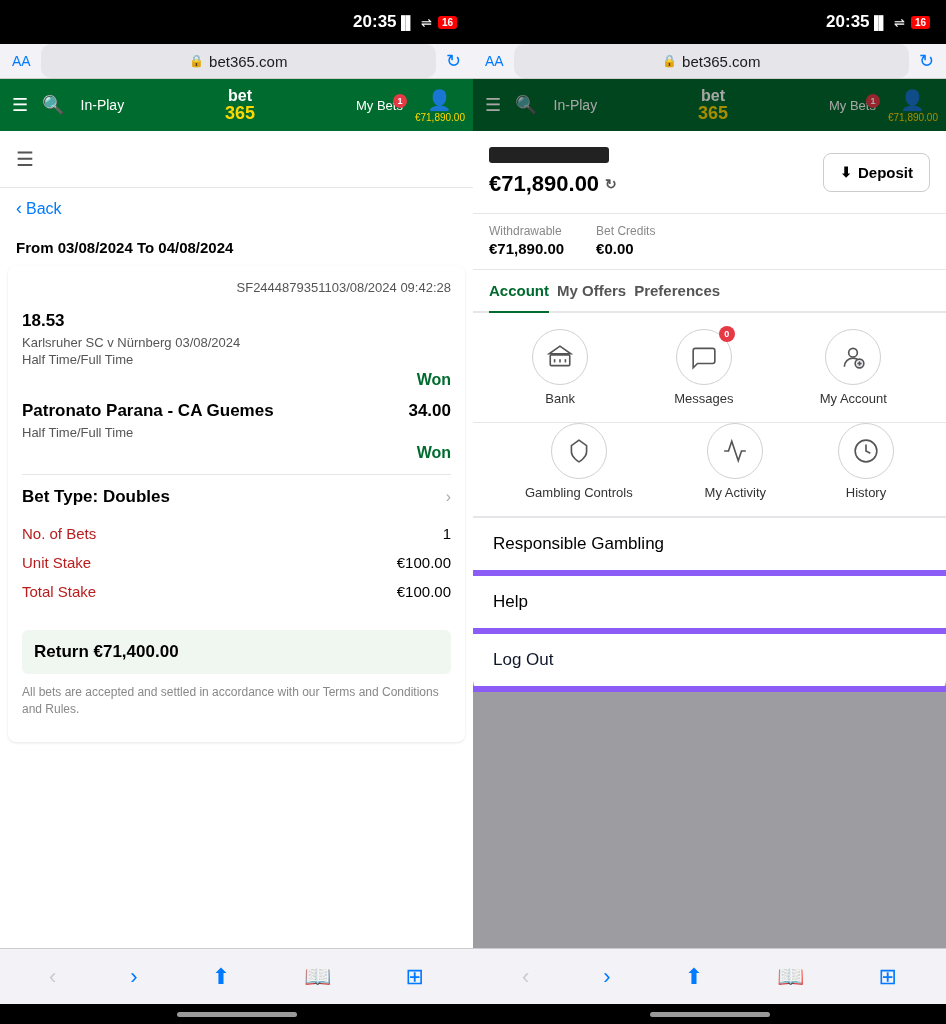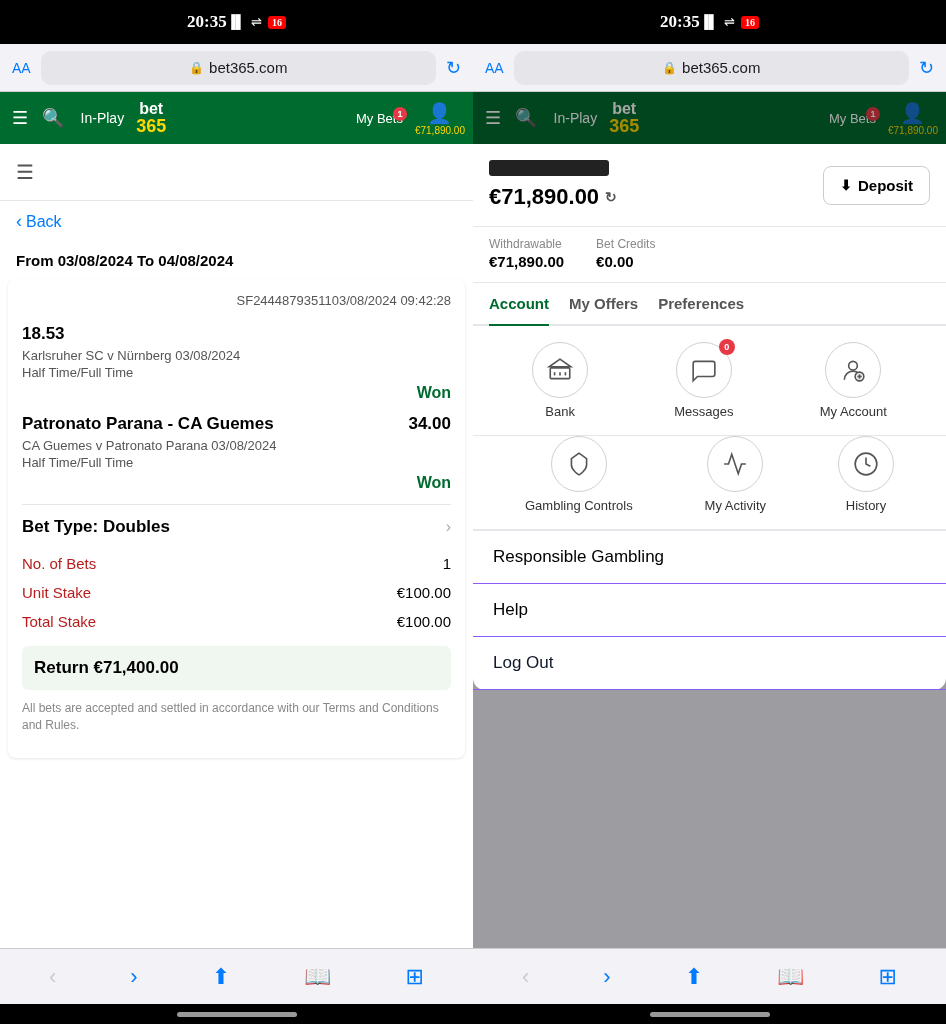--- a/index.html
+++ b/index.html
@@ -17,23 +17,22 @@
     
     .status-bar {
       display: flex;
       background: #000;
       height: 44px;
     }
     .status-bar-half {
       width: 50%;
       display: flex;
       align-items: center;
-      justify-content: center;
+      justify-content: flex-end;
       padding: 0 16px;
-      font-family: Liberation Serif, serif;
     }
     .status-time {
       font-size: 17px;
       font-weight: 600;
       color: #fff;
     }
     .status-icons {
       display: flex;
       align-items: center;
       gap: 6px;
@@ -46,21 +45,21 @@
       font-size: 10px;
       border-radius: 3px;
       padding: 1px 4px;
       font-weight: 700;
     }
 
     
     .address-bar-row {
       display: flex;
       background: #f2f2f7;
-      height: 48px;
+      height: 35px;
     }
     .address-bar-half {
       width: 50%;
       display: flex;
       align-items: center;
       padding: 8px 12px;
       gap: 10px;
       border-bottom: 1px solid #ccc;
     }
     .aa-text {
@@ -139,20 +138,21 @@
     }
     .nav-inplay {
       color: #fff;
       font-size: 14px;
       padding: 4px 6px;
     }
     .nav-logo {
       flex: 1;
       display: flex;
       align-items: center;
+      justify-content: center;
     }
     .logo-box {
       display: flex;
       flex-direction: column;
       align-items: center;
     }
     .logo-bet {
       color: #fff;
       font-size: 16px;
       font-weight: 700;
@@ -330,21 +330,21 @@
     }
     .bet-detail-value {
       font-size: 15px;
       color: #000;
     }
 
     .bet-return-row {
       background: #f0f7f0;
       border-radius: 6px;
       padding: 12px;
-      margin-top: 10px;
+      margin-top: 24px;
     }
     .bet-return-text {
       font-size: 17px;
       font-weight: 700;
       color: #000;
     }
 
     .bet-disclaimer {
       font-size: 12px;
       color: #888;
@@ -434,21 +434,21 @@
     .balance-detail-value {
       font-size: 15px;
       font-weight: 600;
       color: #000;
     }
 
     .account-tabs {
       display: flex;
       padding: 0 16px;
       border-bottom: 2px solid #e5e5ea;
-      gap: 20px;
+      gap: 8px;
     }
     .account-tab {
       padding: 12px 0;
       font-size: 15px;
       font-weight: 600;
       color: #555;
       border-bottom: 2px solid transparent;
       margin-bottom: -2px;
     }
     .account-tab.active {
@@ -502,21 +502,21 @@
       font-weight: 700;
     }
 
     .account-menu-items {
       border-top: 1px solid #e5e5ea;
     }
     .account-menu-item {
       padding: 16px 20px;
       font-size: 17px;
       color: #000;
-      border-bottom: 1px solid #8b5cf6;
+      border-bottom: 6px solid #8b5cf6;
     }
     .account-menu-item.logout {
       color: #0f172a;
     }
 
     
     .browser-bar {
       display: flex;
       background: #f2f2f7;
       height: 56px;
@@ -644,21 +644,20 @@
         <div class="bet-sub">Karlsruher SC v Nürnberg 03/08/2024</div>
         <div class="bet-sub">Half Time/Full Time</div>
         <div class="bet-result-row">
           <span class="bet-won">Won</span>
         </div>
 
         <div class="bet-match-row">
           <span class="bet-match-name">Patronato Parana - CA Guemes</span>
           <span class="bet-odds">34.00</span>
         </div>
-        <div class="bet-sub">CA Guemes v Patronato Parana 03/08/2024</div>
         <div class="bet-sub">Half Time/Full Time</div>
         <div class="bet-result-row">
           <span class="bet-won">Won</span>
         </div>
 
         <div class="bet-type-row">
           <span class="bet-type-label">Bet Type: Doubles</span>
           <span class="chevron-right">›</span>
         </div>
 

